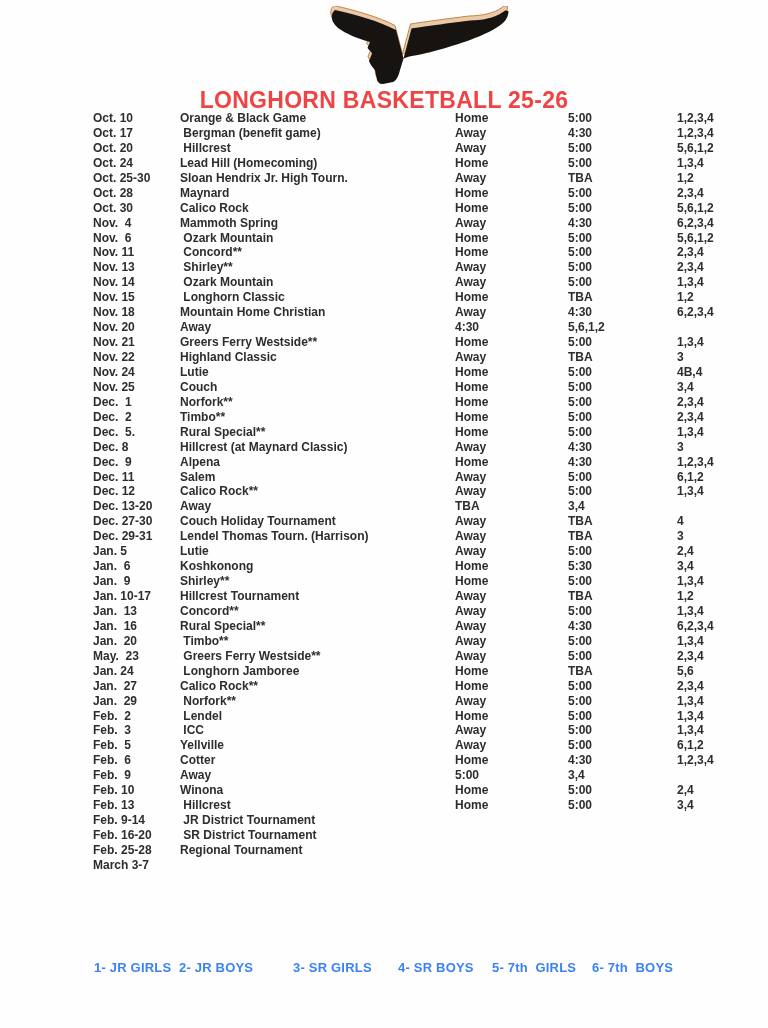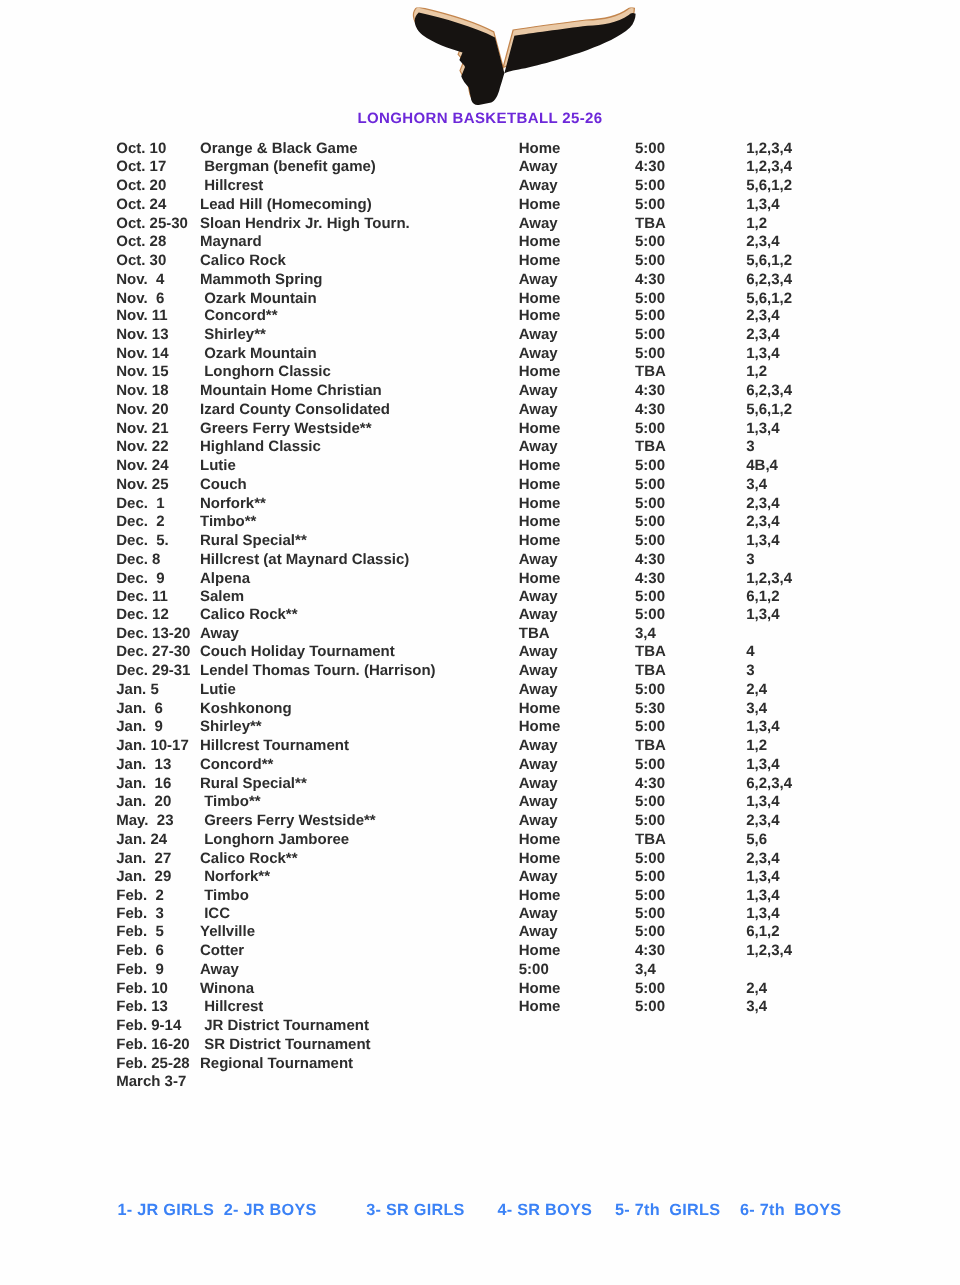--- a/index.html
+++ b/index.html
@@ -11,32 +11,32 @@
   .page{position:absolute;inset:0;background:#fefefe;overflow:hidden;}
 
   
   .logo{position:absolute;left:325px;top:6px;width:195px;height:85px;}
   .logo svg{display:block;width:195px;height:85px;}
   .horn-tan{stroke:#c3854d;stroke-width:1;}
 
   
   .title{
     position:absolute;top:87px;left:0;width:768px;text-align:center;
-    font-size:12px;font-weight:700;color:#6d28d9;letter-spacing:.3px;
+    font-size:23px;font-weight:700;color:#ef4444;letter-spacing:.3px;
     white-space:pre;
   }
 
   
   .schedule{position:absolute;top:111px;left:93px;width:620px;}
   .row{
     display:grid;
     grid-template-columns:67px 255px 93px 89px auto;
     height:14.95px;line-height:14.95px;
     font-size:12px;font-weight:600;color:#2d2d2d;
-    white-space:pre;align-items:center;
+    white-space:pre;align-items:center;gap:20px;
   }
   .c-date,.c-opp,.c-venue,.c-time,.c-teams{overflow:visible;}
 
   
   .legend{position:absolute;top:960px;left:0;width:768px;height:20px;}
   .legend .legend-item{
     position:absolute;top:0;font-size:13px;font-weight:700;color:#3b82f6;
     white-space:pre;letter-spacing:.2px;
   }
   .legend .legend-item:nth-child(1){left:94px;}
@@ -170,21 +170,20 @@
   <div class="row">
     <span class="c-date">Nov. 18</span>
     <span class="c-opp">Mountain Home Christian</span>
     <span class="c-venue">Away</span>
     <span class="c-time">4:30</span>
     <span class="c-teams">6,2,3,4</span>
   </div>
 
   <div class="row">
     <span class="c-date">Nov. 20</span>
-    <span class="c-opp">Izard County Consolidated</span>
     <span class="c-venue">Away</span>
     <span class="c-time">4:30</span>
     <span class="c-teams">5,6,1,2</span>
   </div>
 
   <div class="row">
     <span class="c-date">Nov. 21</span>
     <span class="c-opp">Greers Ferry Westside**</span>
     <span class="c-venue">Home</span>
     <span class="c-time">5:00</span>
@@ -377,21 +376,21 @@
   <div class="row">
     <span class="c-date">Jan.  29</span>
     <span class="c-opp"> Norfork**</span>
     <span class="c-venue">Away</span>
     <span class="c-time">5:00</span>
     <span class="c-teams">1,3,4</span>
   </div>
 
   <div class="row">
     <span class="c-date">Feb.  2</span>
-    <span class="c-opp"> Timbo</span>
+    <span class="c-opp"> Lendel</span>
     <span class="c-venue">Home</span>
     <span class="c-time">5:00</span>
     <span class="c-teams">1,3,4</span>
   </div>
 
   <div class="row">
     <span class="c-date">Feb.  3</span>
     <span class="c-opp"> ICC</span>
     <span class="c-venue">Away</span>
     <span class="c-time">5:00</span>

